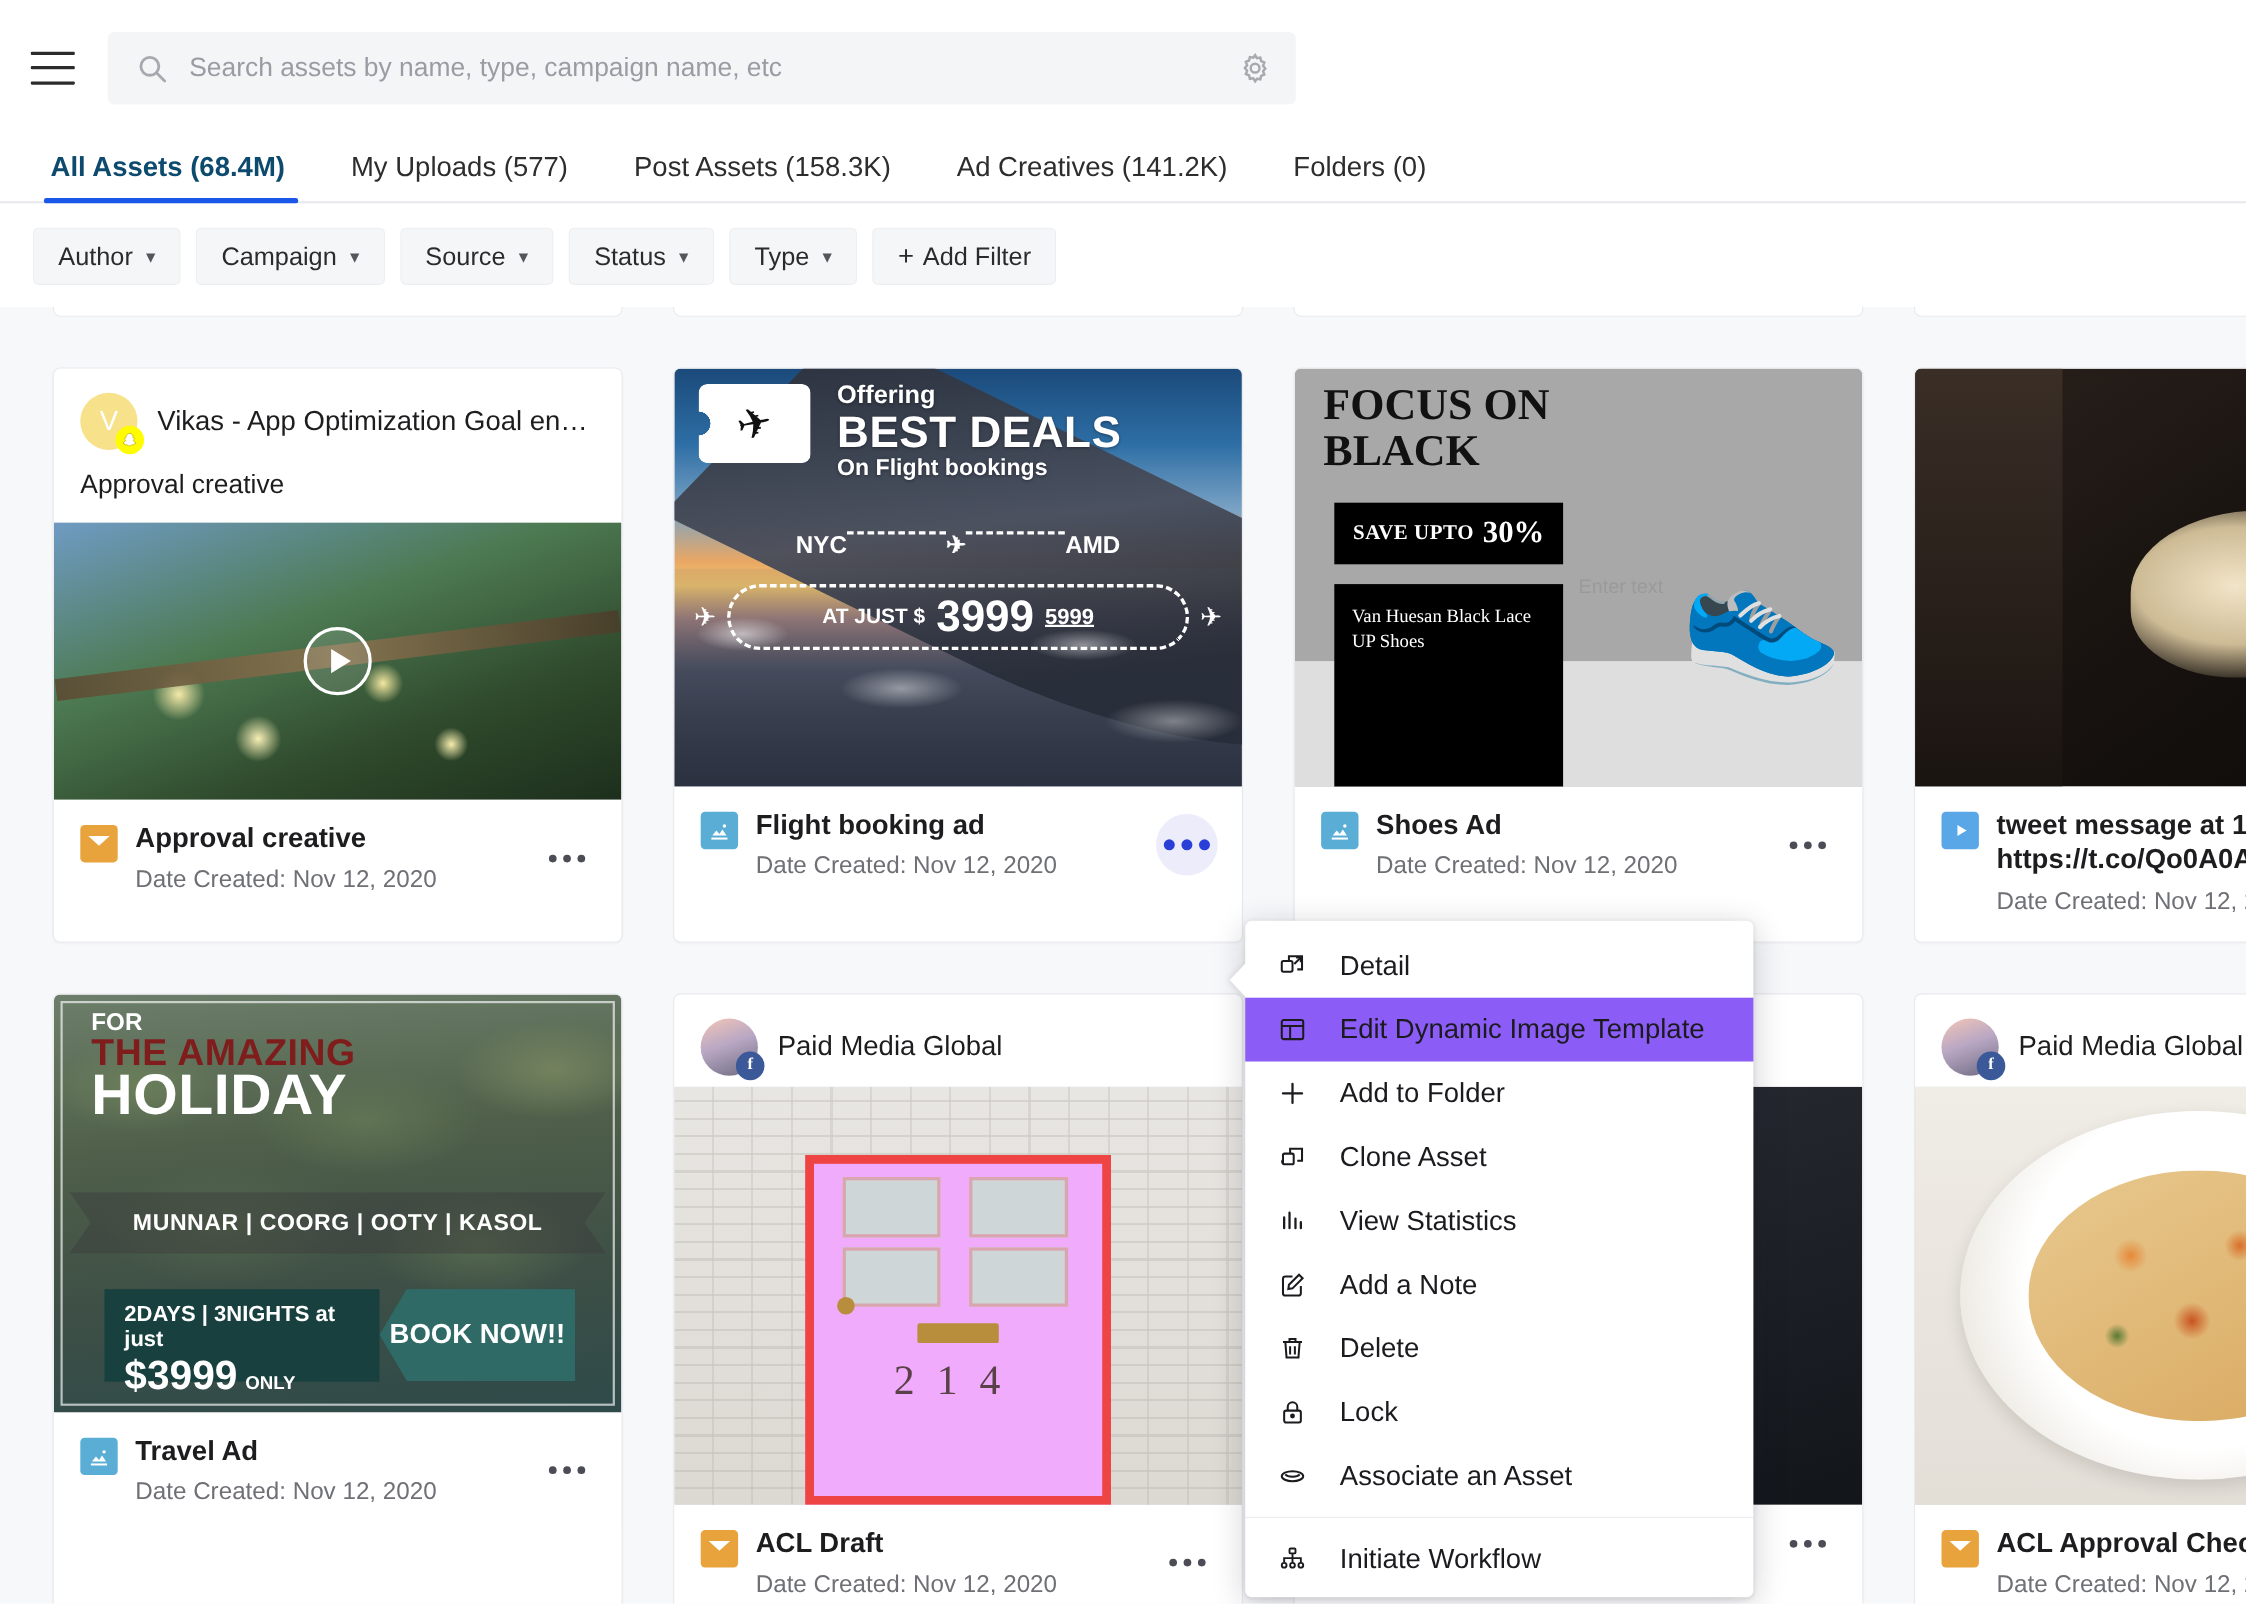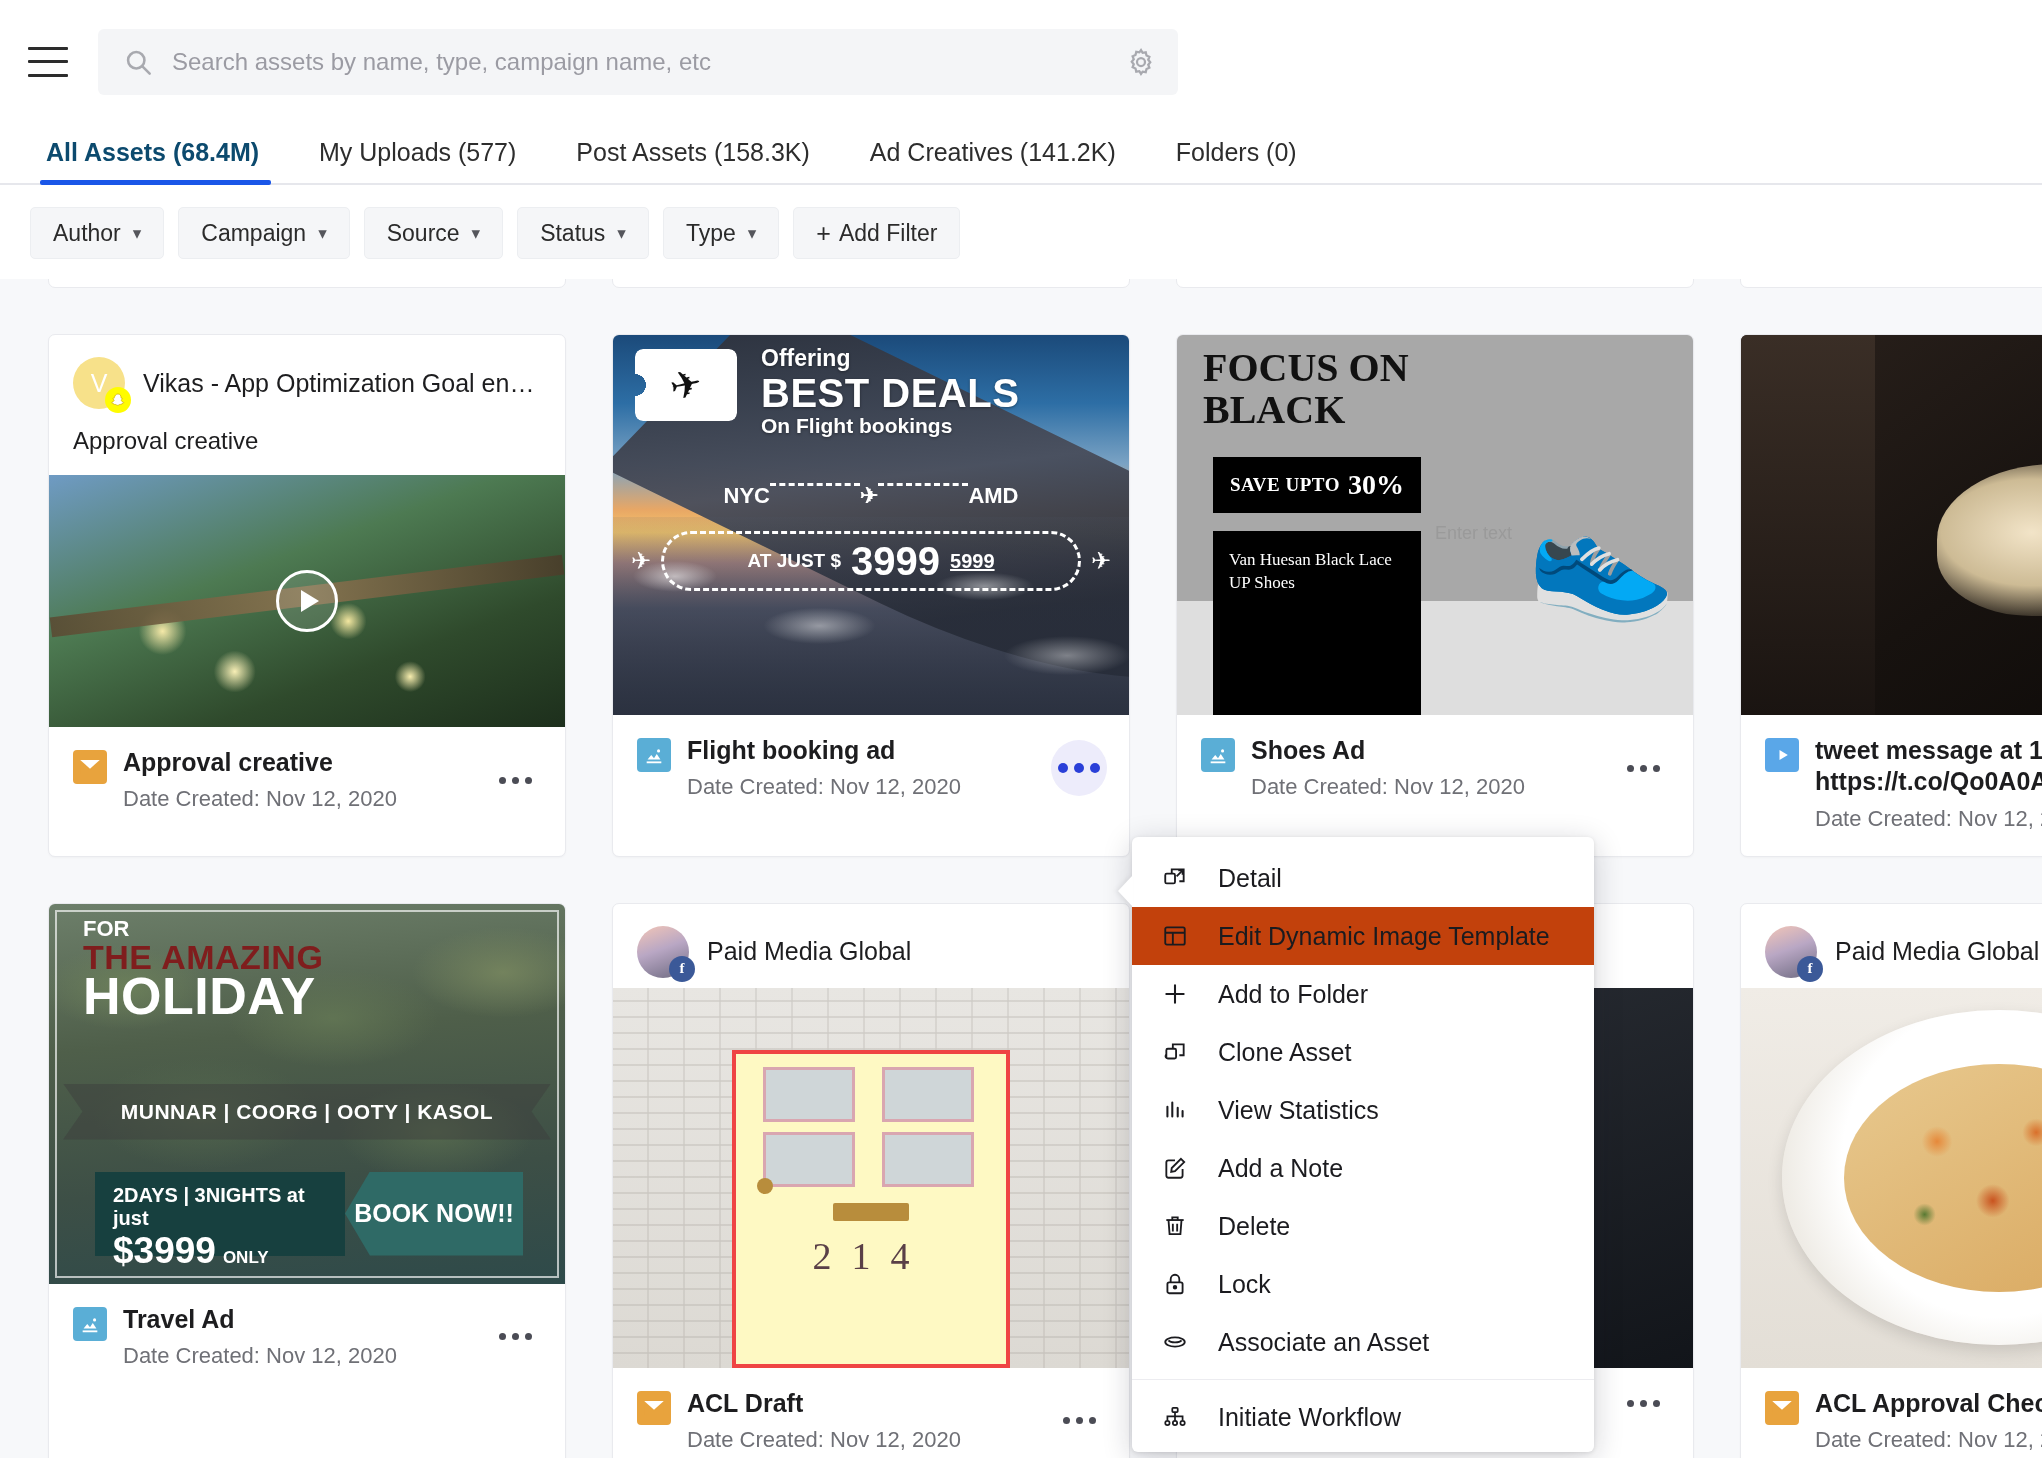--- a/index.html
+++ b/index.html
@@ -290,21 +290,21 @@
     cursor:pointer;
   }
   .playbtn::after { content:""; border-left:18px solid #fff; border-top:11px solid transparent; border-bottom:11px solid transparent; margin-left:5px;}
 
   
   .door-bg { position:absolute; inset:0; background: linear-gradient(180deg,#e8e6e2 0%, #dcd9d3 100%); }
   .bricks { position:absolute; inset:0; opacity:.35;
     background-image: repeating-linear-gradient(0deg, transparent 0 14px, rgba(160,155,148,.7) 14px 16px),
                       repeating-linear-gradient(90deg, transparent 0 34px, rgba(160,155,148,.6) 34px 36px);
   }
-  .door { position:absolute; left:23%; top:6%; width:54%; bottom:0; background:#fef9c3; border:4px solid #ef4444;margin-top:40px;}
+  .door { position:absolute; left:23%; top:6%; width:54%; bottom:0; background:#f0abfc; border:8px solid #ef4444;margin-top:40px;}
   .door .pane { position:absolute; background:#cfd6d8; border:3px solid #d9a6b0; }
   .door-num { position:absolute; left:0; right:0; top:58%; text-align:center; color:#5a4047; font-size:38px; letter-spacing:20px; font-family:"Liberation Serif",serif;}
   .door-slot { position:absolute; left:36%; top:48%; width:28%; height:18px; background:#b88d3c; border-radius:2px;}
   .door-knob { position:absolute; left:8%; top:40%; width:16px; height:16px; border-radius:50%; background:#b88d3c;}
 
   
   .lamp-bg { position:absolute; inset:0; background: linear-gradient(145deg,#2a211c 0%, #17120f 55%, #0d0a08 100%); }
   .lamp-glow { position:absolute; left:38%; top:34%; width:46%; height:40%; border-radius:50% 50% 40% 40%;
     background: radial-gradient(ellipse at 40% 45%, #f2e4c8 0%, #cdbb95 45%, rgba(60,50,38,0) 78%); }
   .lamp-wall { position:absolute; left:0; top:0; width:26%; bottom:0; background:linear-gradient(180deg,#3a2e26,#1a1411); }
@@ -344,21 +344,21 @@
     border-bottom: 16px solid transparent;
     border-right: 15px solid #fff;
     filter: drop-shadow(-3px 0 2px rgba(0,0,0,.06));
   }
   .ctx-item {
     display:flex; align-items:center; gap: 28px;
     height: 58px; padding: 0 28px;
     font-size: 25px; color: #1b1b1f;
     cursor: pointer;
   }
-  .ctx-item.hl { background:#c2410c;text-align:right; }
+  .ctx-item.hl { background:#8b5cf6;text-align:right; }
   .ctx-ico { width: 30px; height: 30px; flex:0 0 30px; display:flex; align-items:center; justify-content:center;}
   .ctx-sep { height:1px; background:#ececf0; margin: 8px 0; }
 
   svg { display:block; }
 </style>
 </head>
 <body>
 
 <div class="topbar">
   <div class="hamburger">

